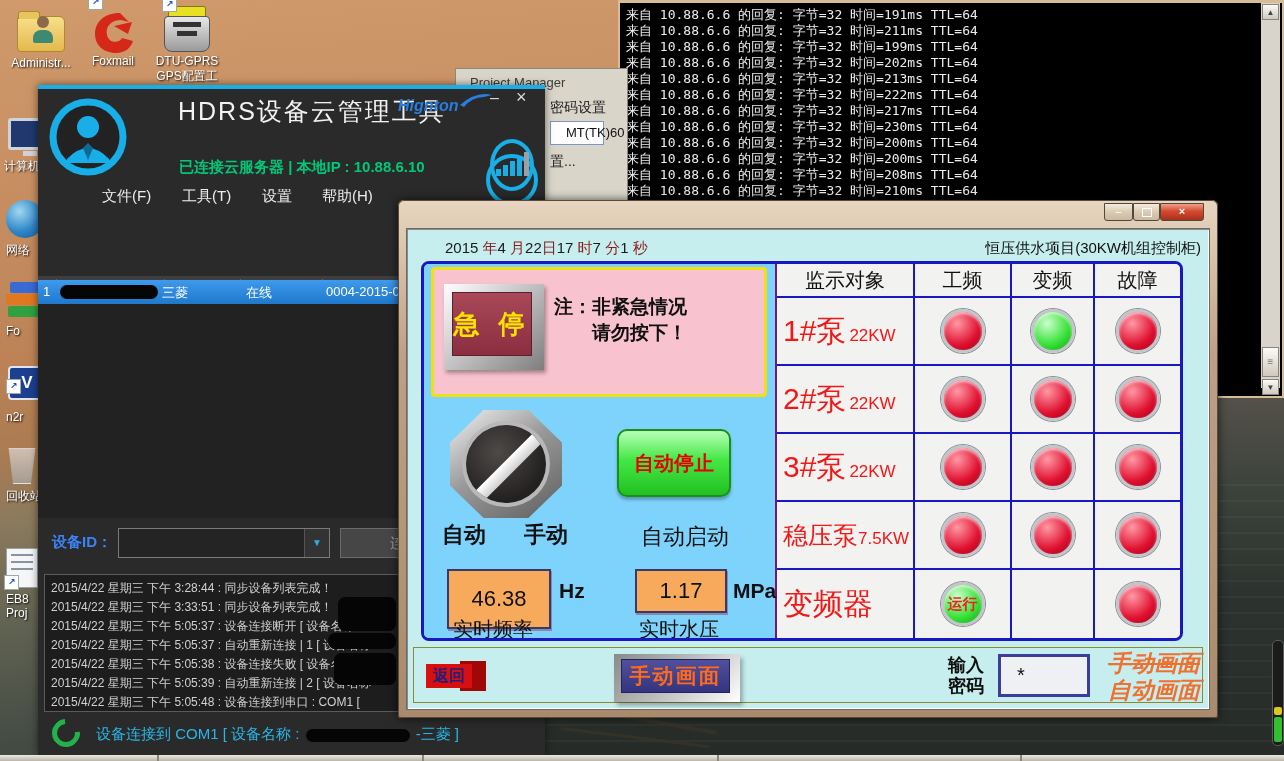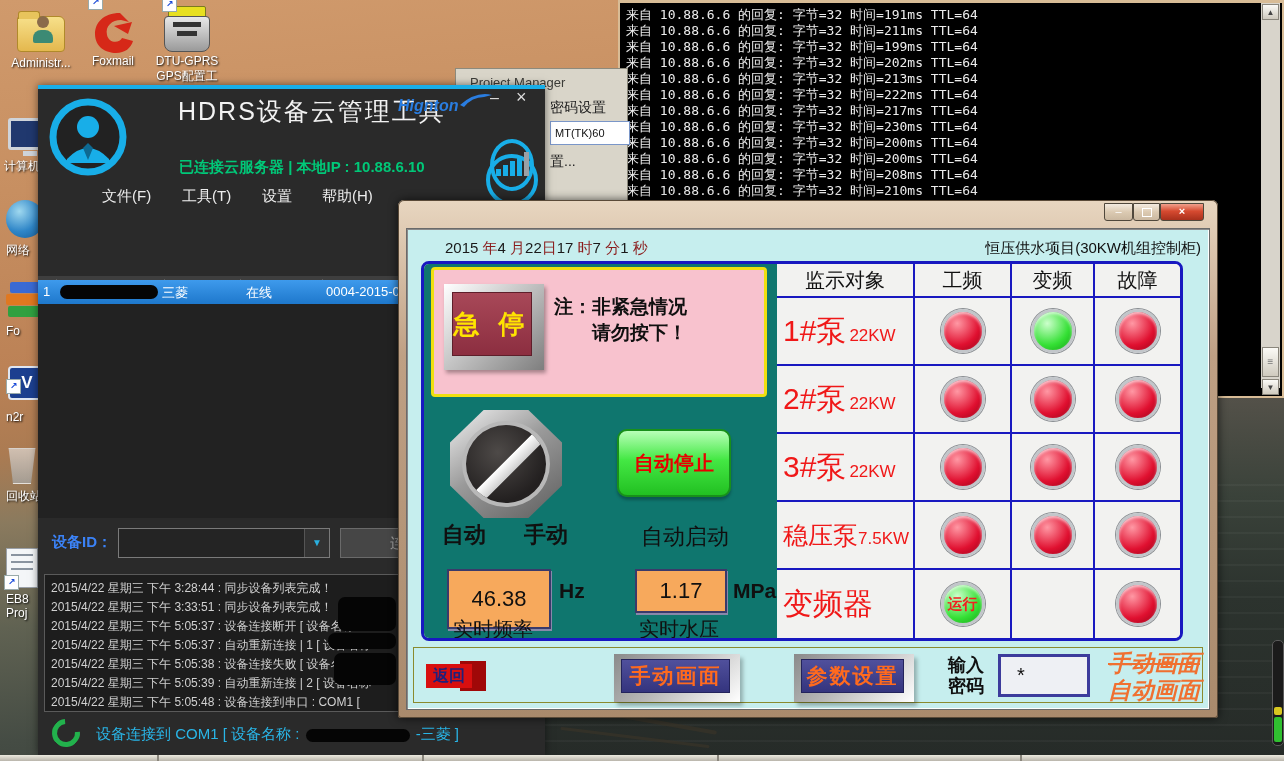--- a/index.html
+++ b/index.html
@@ -35,21 +35,21 @@
   
   .term{left:618px;top:0;width:666px;height:398px;background:#000;border:2px solid #d8bc96;border-top-width:3px;box-sizing:border-box;}
   .term-line{position:absolute;left:6px;color:#ececec;font-family:"DejaVu Sans Mono","Liberation Mono",monospace;font-size:13px;white-space:nowrap;}
   .tsb{position:absolute;right:2px;top:0;bottom:8px;width:19px;background:#d8d4cb;}
   .tsb-btn{position:absolute;left:1px;width:17px;height:16px;background:linear-gradient(#fbfaf6,#cfcabe);border:1px solid #8a867c;box-sizing:border-box;color:#444;font-size:8px;text-align:center;line-height:15px;}
   .tsb-thumb{position:absolute;left:1px;width:17px;height:30px;background:linear-gradient(#fbfaf6,#cfcabe);border:1px solid #8a867c;box-sizing:border-box;color:#777;font-size:10px;text-align:center;line-height:28px;}
 
   
   .pm{left:455px;top:68px;width:173px;height:142px;background:#d9d5c9;border:1px solid #8d8a7c;box-sizing:border-box;}
   .pm-title{position:absolute;left:14px;top:6px;color:#3c3c38;font-size:13px;}
-  .pm-field{position:absolute;left:94px;top:52px;width:80px;height:24px;background:#fff;border:1px solid #7a96c8;box-sizing:border-box;font-size:11px;color:#111;line-height:22px;padding-left:4px;}
+  .pm-field{position:absolute;left:94px;top:52px;width:54px;height:24px;background:#fff;border:1px solid #7a96c8;box-sizing:border-box;font-size:13px;color:#111;line-height:22px;padding-left:15px;}
 
   
   .hdrs{left:38px;top:85px;width:507px;height:670px;background:#2a2a2a;box-shadow:0 0 8px #0008;}
   .hdrs-topstrip{left:0;top:0;width:100%;height:4px;background:#18aee8;}
   .hdrs-title{color:#f2f2f2;font-size:25px;letter-spacing:2px;white-space:nowrap;}
   .hdrs-logo{color:#2a7de0;font-size:16px;font-weight:bold;font-style:italic;}
   .hdrs-cyan{color:#00b6e0;font-size:15px;font-weight:bold;white-space:nowrap;}
   .hdrs-green{color:#00c878;font-size:15px;font-weight:bold;white-space:nowrap;}
   .hdrs-menuitem{color:#ececec;font-size:15px;margin-left:44px;}
   .hdrs-toolbar{left:0;top:212px;width:100%;height:44px;border-bottom:1px solid #191919;}
@@ -74,21 +74,21 @@
   
   .hmi-frame{left:398px;top:200px;width:820px;height:518px;border-radius:6px 6px 3px 3px;
     background:linear-gradient(#e8d6c0,#bfa084 30%,#a98a6c);box-shadow:0 0 10px #000a, inset 0 0 0 1px #5a4a38;}
   .cap-btn{position:absolute;top:3px;height:18px;border:1px solid #50483c;box-sizing:border-box;
     background:linear-gradient(#ffffff80,#cabb9f55 50%,#9a8a7055);color:#fff;text-align:center;font-size:11px;line-height:15px;border-radius:0 0 3px 3px;}
   .cap-close{background:linear-gradient(#f0a08c,#d64a30 45%,#a8301c);font-weight:bold;}
   .hmi-content{left:406px;top:228px;width:804px;height:482px;background:#c6eeee;
     border:1px solid #6a6a6a;box-shadow:inset 1px 1px 0 #8a8a8a, inset -1px -1px 0 #fff;box-sizing:border-box;}
   .dnum{color:#1a1a1a;} .dunit{color:#8b1c1c;}
   .hmi-main{left:14px;top:32px;width:762px;height:380px;border:3px solid #1818c0;border-radius:8px;box-sizing:border-box;display:flex;overflow:hidden;background:#f2f2f0;}
-  .hmi-left{width:353px;border-right:2px solid #0f766e;position:relative;background:#0f766e;box-sizing:border-box;flex:none;}
+  .hmi-left{width:353px;border-right:2px solid #701a75;position:relative;background:#7dd3fc;box-sizing:border-box;flex:none;}
   .hmi-grid{flex:1;display:grid;grid-template-columns:136px 97px 83px 1fr;grid-template-rows:34px repeat(5,68px);}
   .gc{border-left:2px solid #1818c0;border-bottom:2px solid #1818c0;background:#f2f2f0;display:flex;align-items:center;justify-content:center;position:relative;}
   .gc.c0{border-left:none;}
   .gc.lastrow{border-bottom:none;}
   .gc.hdr{font-size:20px;color:#101010;}
   .gc.rowlabel{justify-content:flex-start;padding-left:6px;}
   .plabel{color:#f01818;font-size:30px;white-space:nowrap;}
   .plabel .pw{font-size:17px;margin-left:3px;}
   .lamp{width:44px;height:44px;border-radius:50%;border:3px solid #c2c6ca;box-shadow:0 0 0 1px #8a8e92,inset 0 2px 3px #ffffffaa;box-sizing:border-box;display:flex;align-items:center;justify-content:center;}
   .lamp.red{background:radial-gradient(circle at 35% 30%,#ff98a4,#e01030 60%,#980016);}
@@ -453,23 +453,20 @@
           </div>
       </div>
     </div>
 
     <div class="abs hmi-bottom">
       <div class="backshadow"></div>
       <div class="backbtn">返回</div>
       <div class="navybtn-outer" style="left:200px;width:126px;">
         <div class="navybtn">手动画面</div>
       </div>
-      <div class="navybtn-outer" style="left:380px;width:120px;">
-        <div class="navybtn">参数设置</div>
-      </div>
       <div class="pwlabel">
         <div>输入</div>
         <div>密码</div>
       </div>
       <div class="pwfield">*</div>
       <div class="ghost" style="top:0px;text-decoration:line-through;">手动画面</div>
       <div class="ghost" style="top:27px;">自动画面</div>
     </div>
   </div>
 

